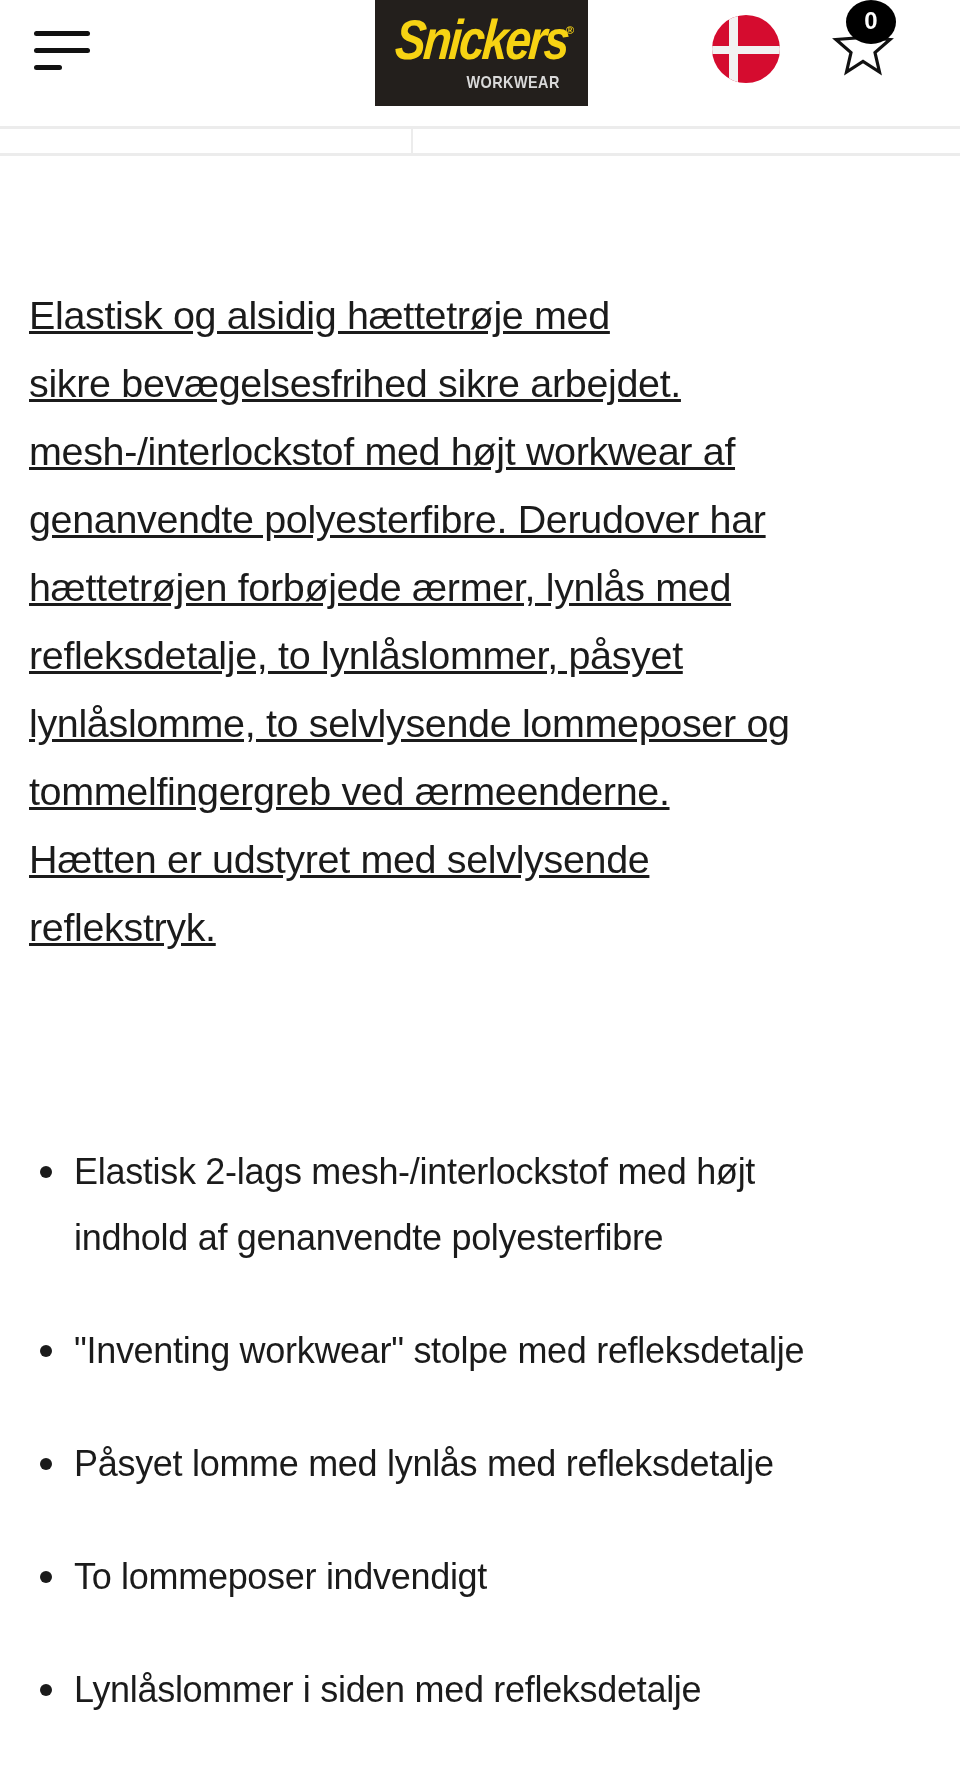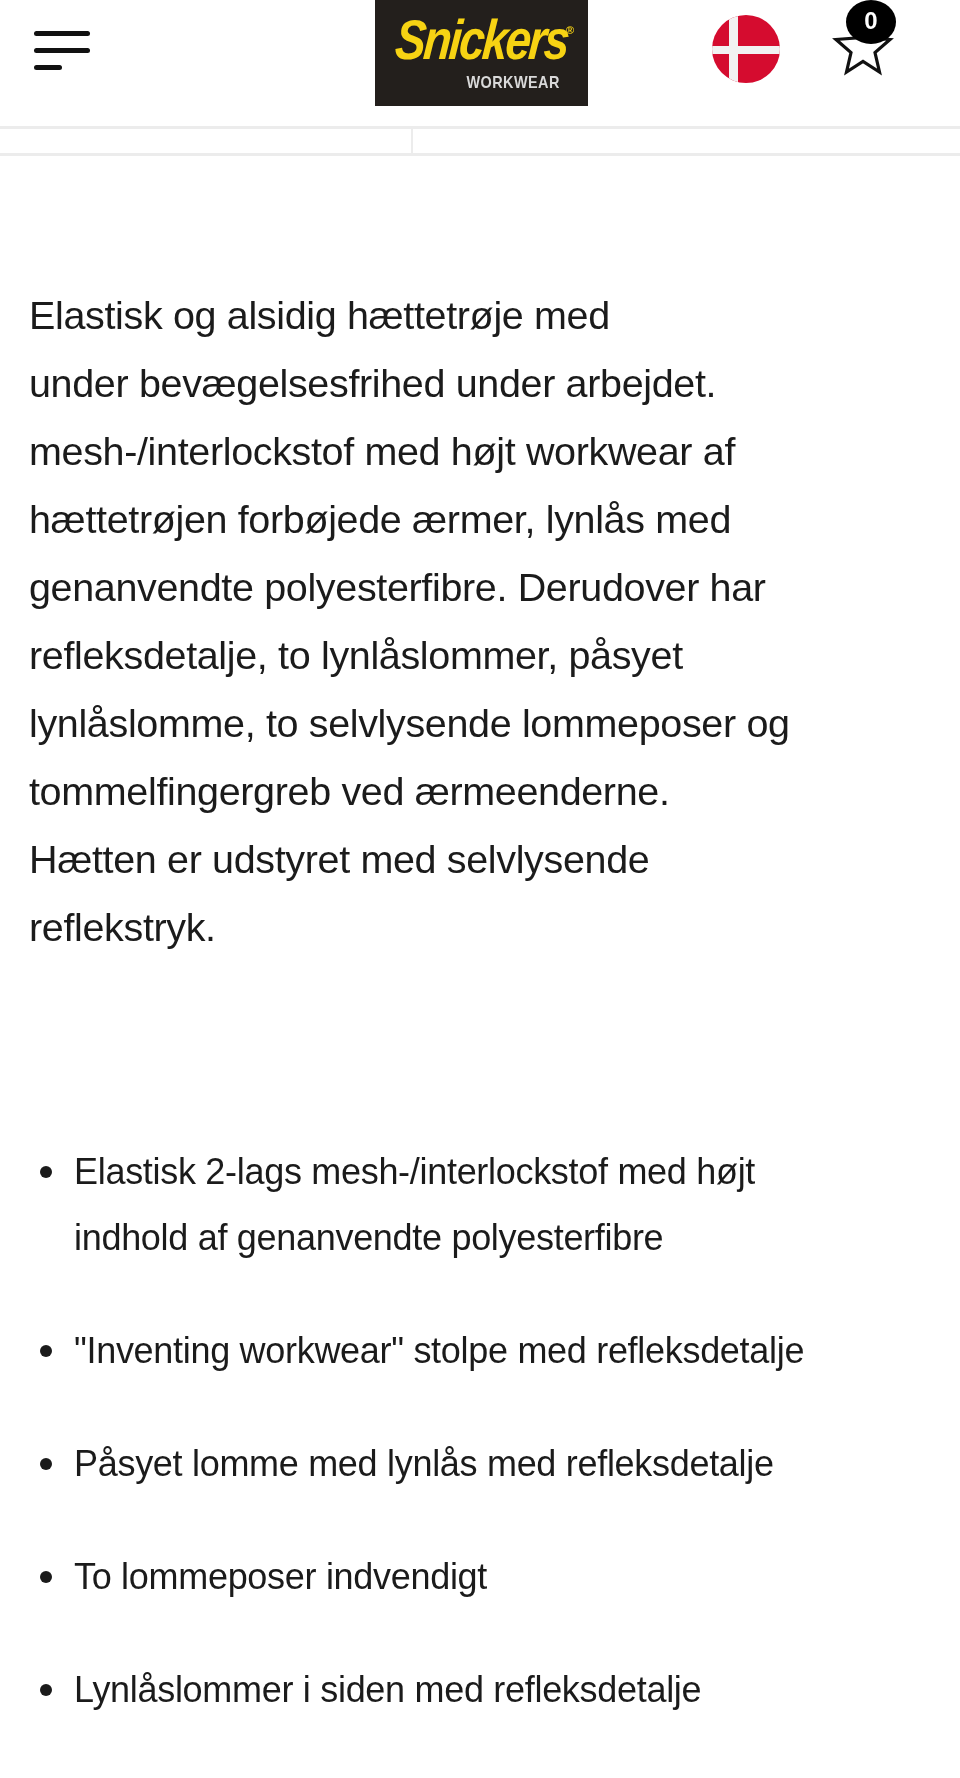--- a/index.html
+++ b/index.html
@@ -142,21 +142,21 @@
   .description {
     position: absolute;
     left: 29px; top: 281px;
     width: 905px;
     margin: 0;
     font-size: 39.5px;
     line-height: 68px;
     letter-spacing: -0.35px;
     color: #1b1b1b;
   }
-  .description .line { display: block; white-space: nowrap; }
+  .description .line { display: block; white-space: nowrap; text-decoration: underline; }
 
   .features {
     position: absolute;
     left: 0; top: 1139px;
     width: 764px;
     margin: 0;
     padding: 0;
     list-style: none;
   }
   .features li {
@@ -210,24 +210,24 @@
   <span class="badge">0</span>
 </header>
 
 <div class="tabs-strip">
   <div class="tab tab-left"></div>
   <div class="tab tab-right"></div>
 </div>
 
 <p class="description">
   <span class="line">Elastisk og alsidig hættetrøje med</span>
-  <span class="line">under bevægelsesfrihed under arbejdet.</span>
+  <span class="line">sikre bevægelsesfrihed sikre arbejdet.</span>
   <span class="line">mesh-/interlockstof med højt workwear af</span>
+  <span class="line">genanvendte polyesterfibre. Derudover har</span>
   <span class="line">hættetrøjen forbøjede ærmer, lynlås med</span>
-  <span class="line">genanvendte polyesterfibre. Derudover har</span>
   <span class="line">refleksdetalje, to lynlåslommer, påsyet</span>
   <span class="line">lynlåslomme, to selvlysende lommeposer og</span>
   <span class="line">tommelfingergreb ved ærmeenderne.</span>
   <span class="line">Hætten er udstyret med selvlysende</span>
   <span class="line">reflekstryk.</span>
 </p>
 
 <ul class="features">
   <li>
     <span class="dot"></span>

